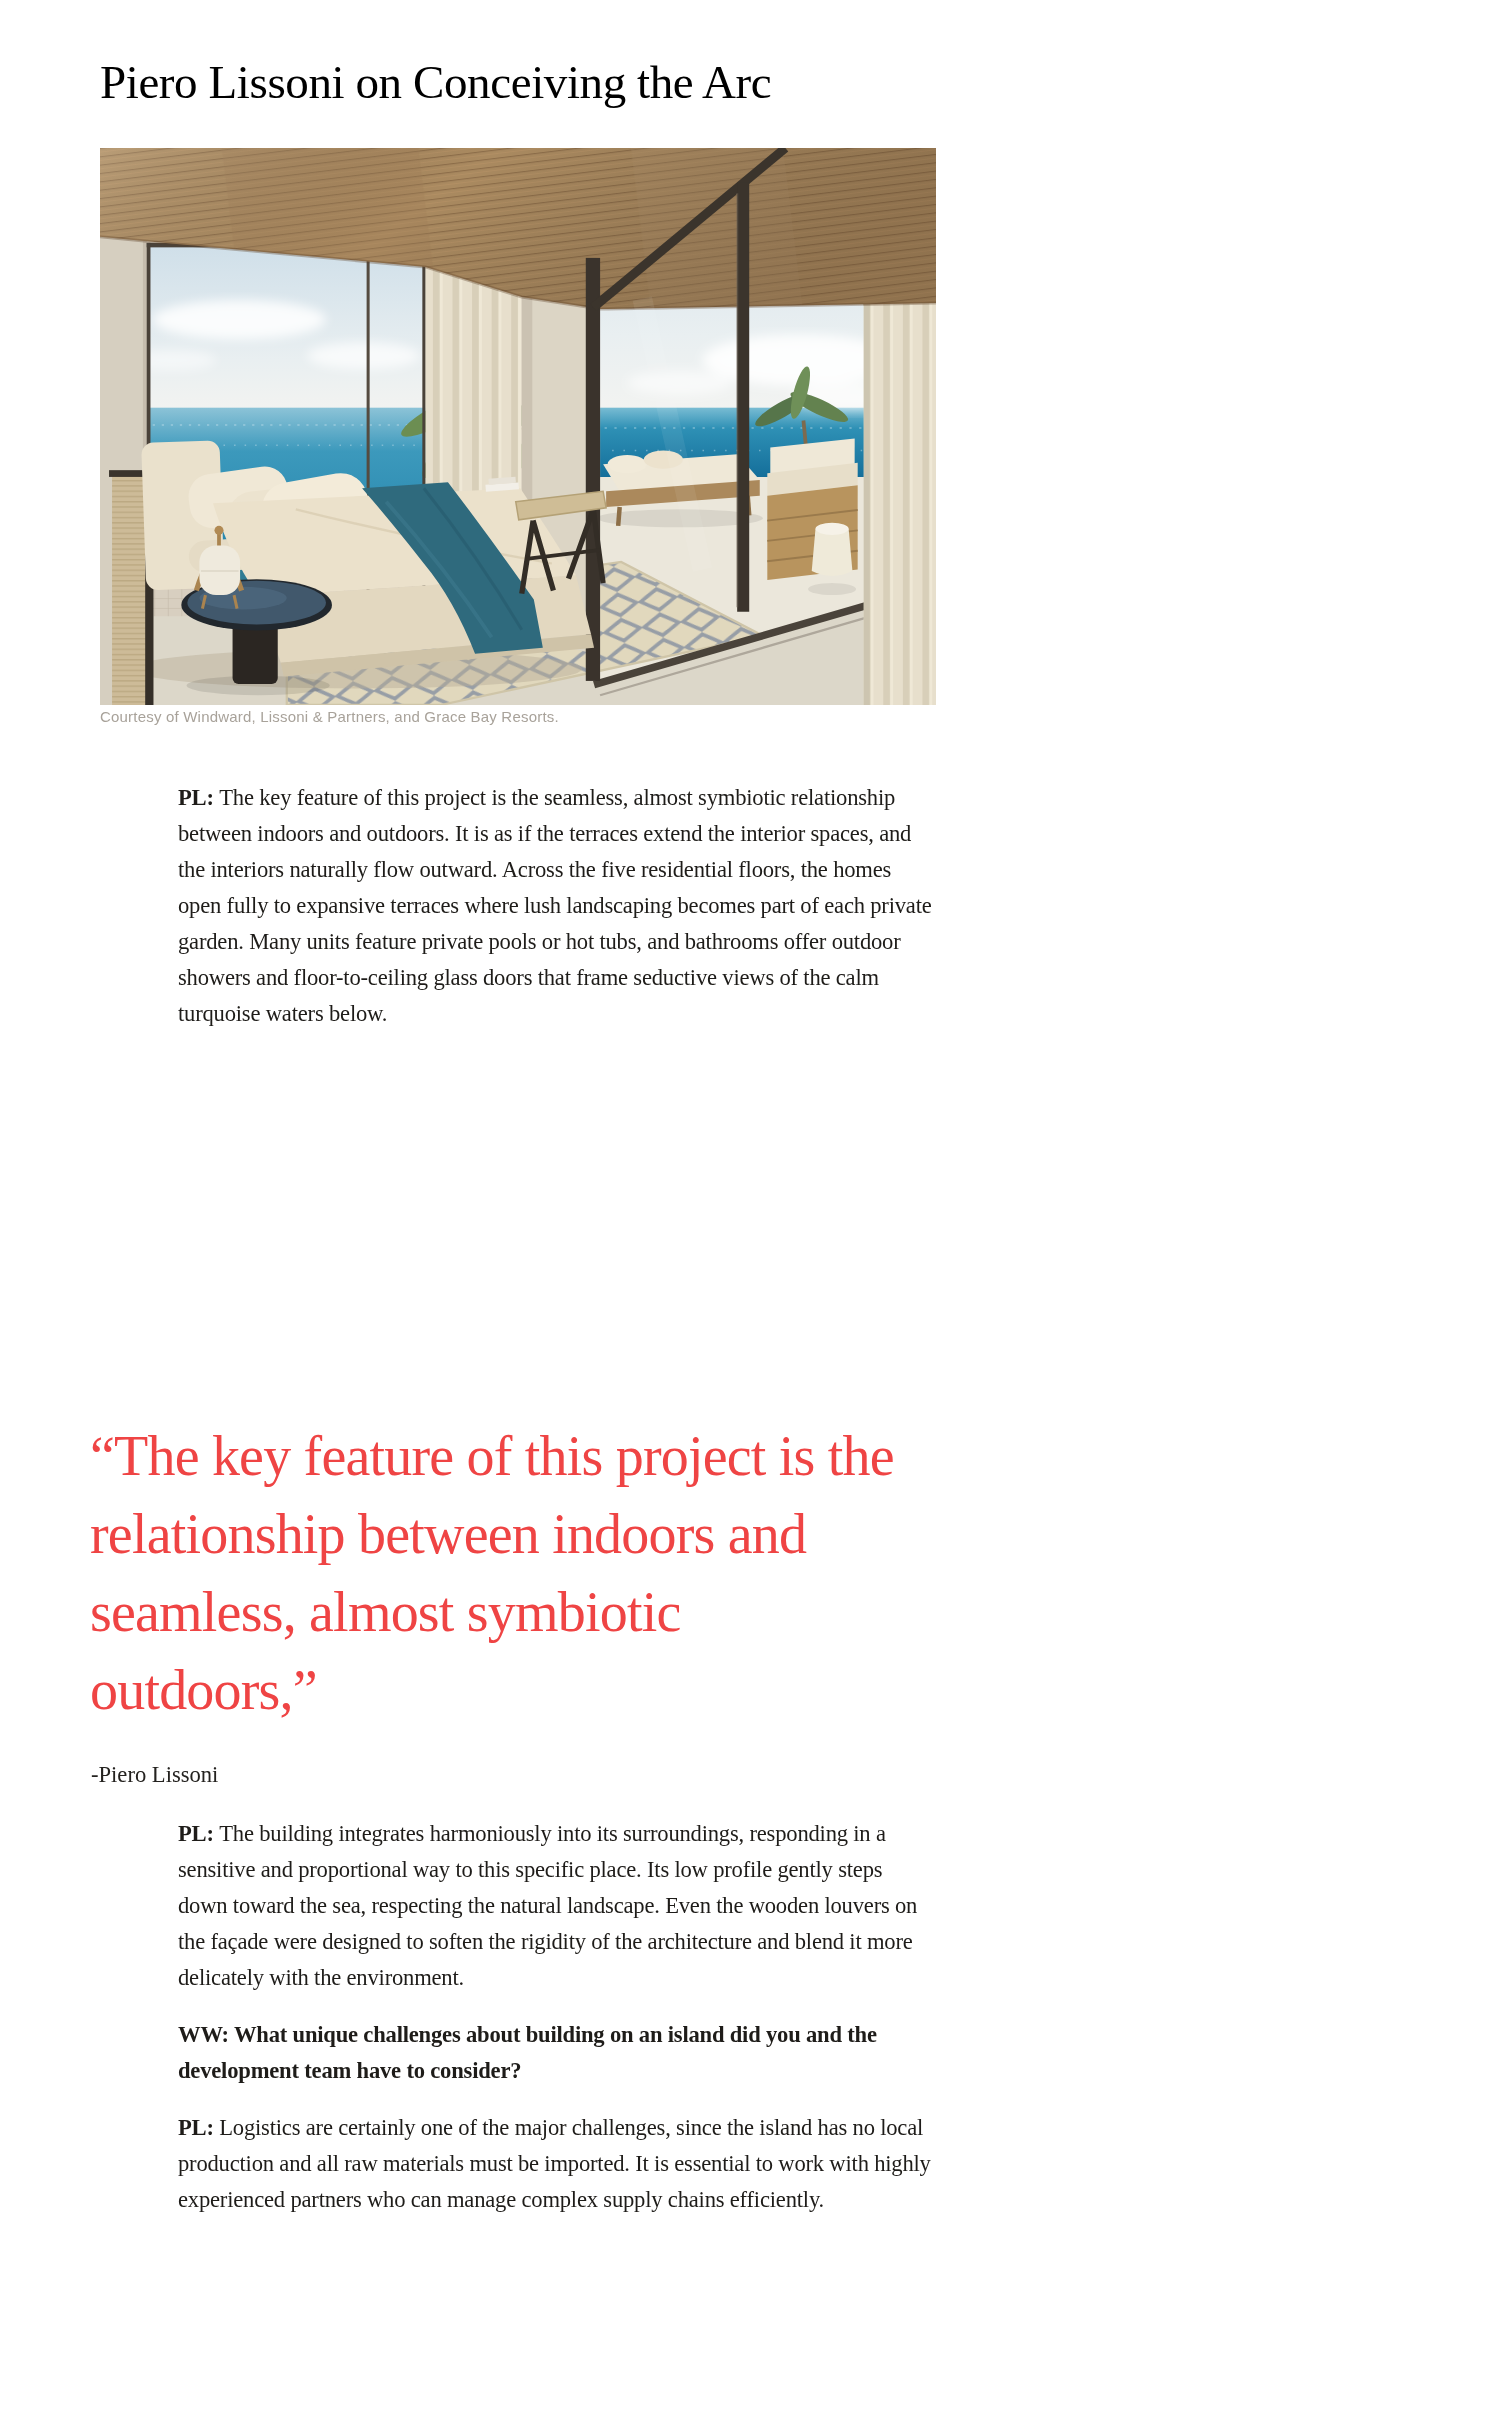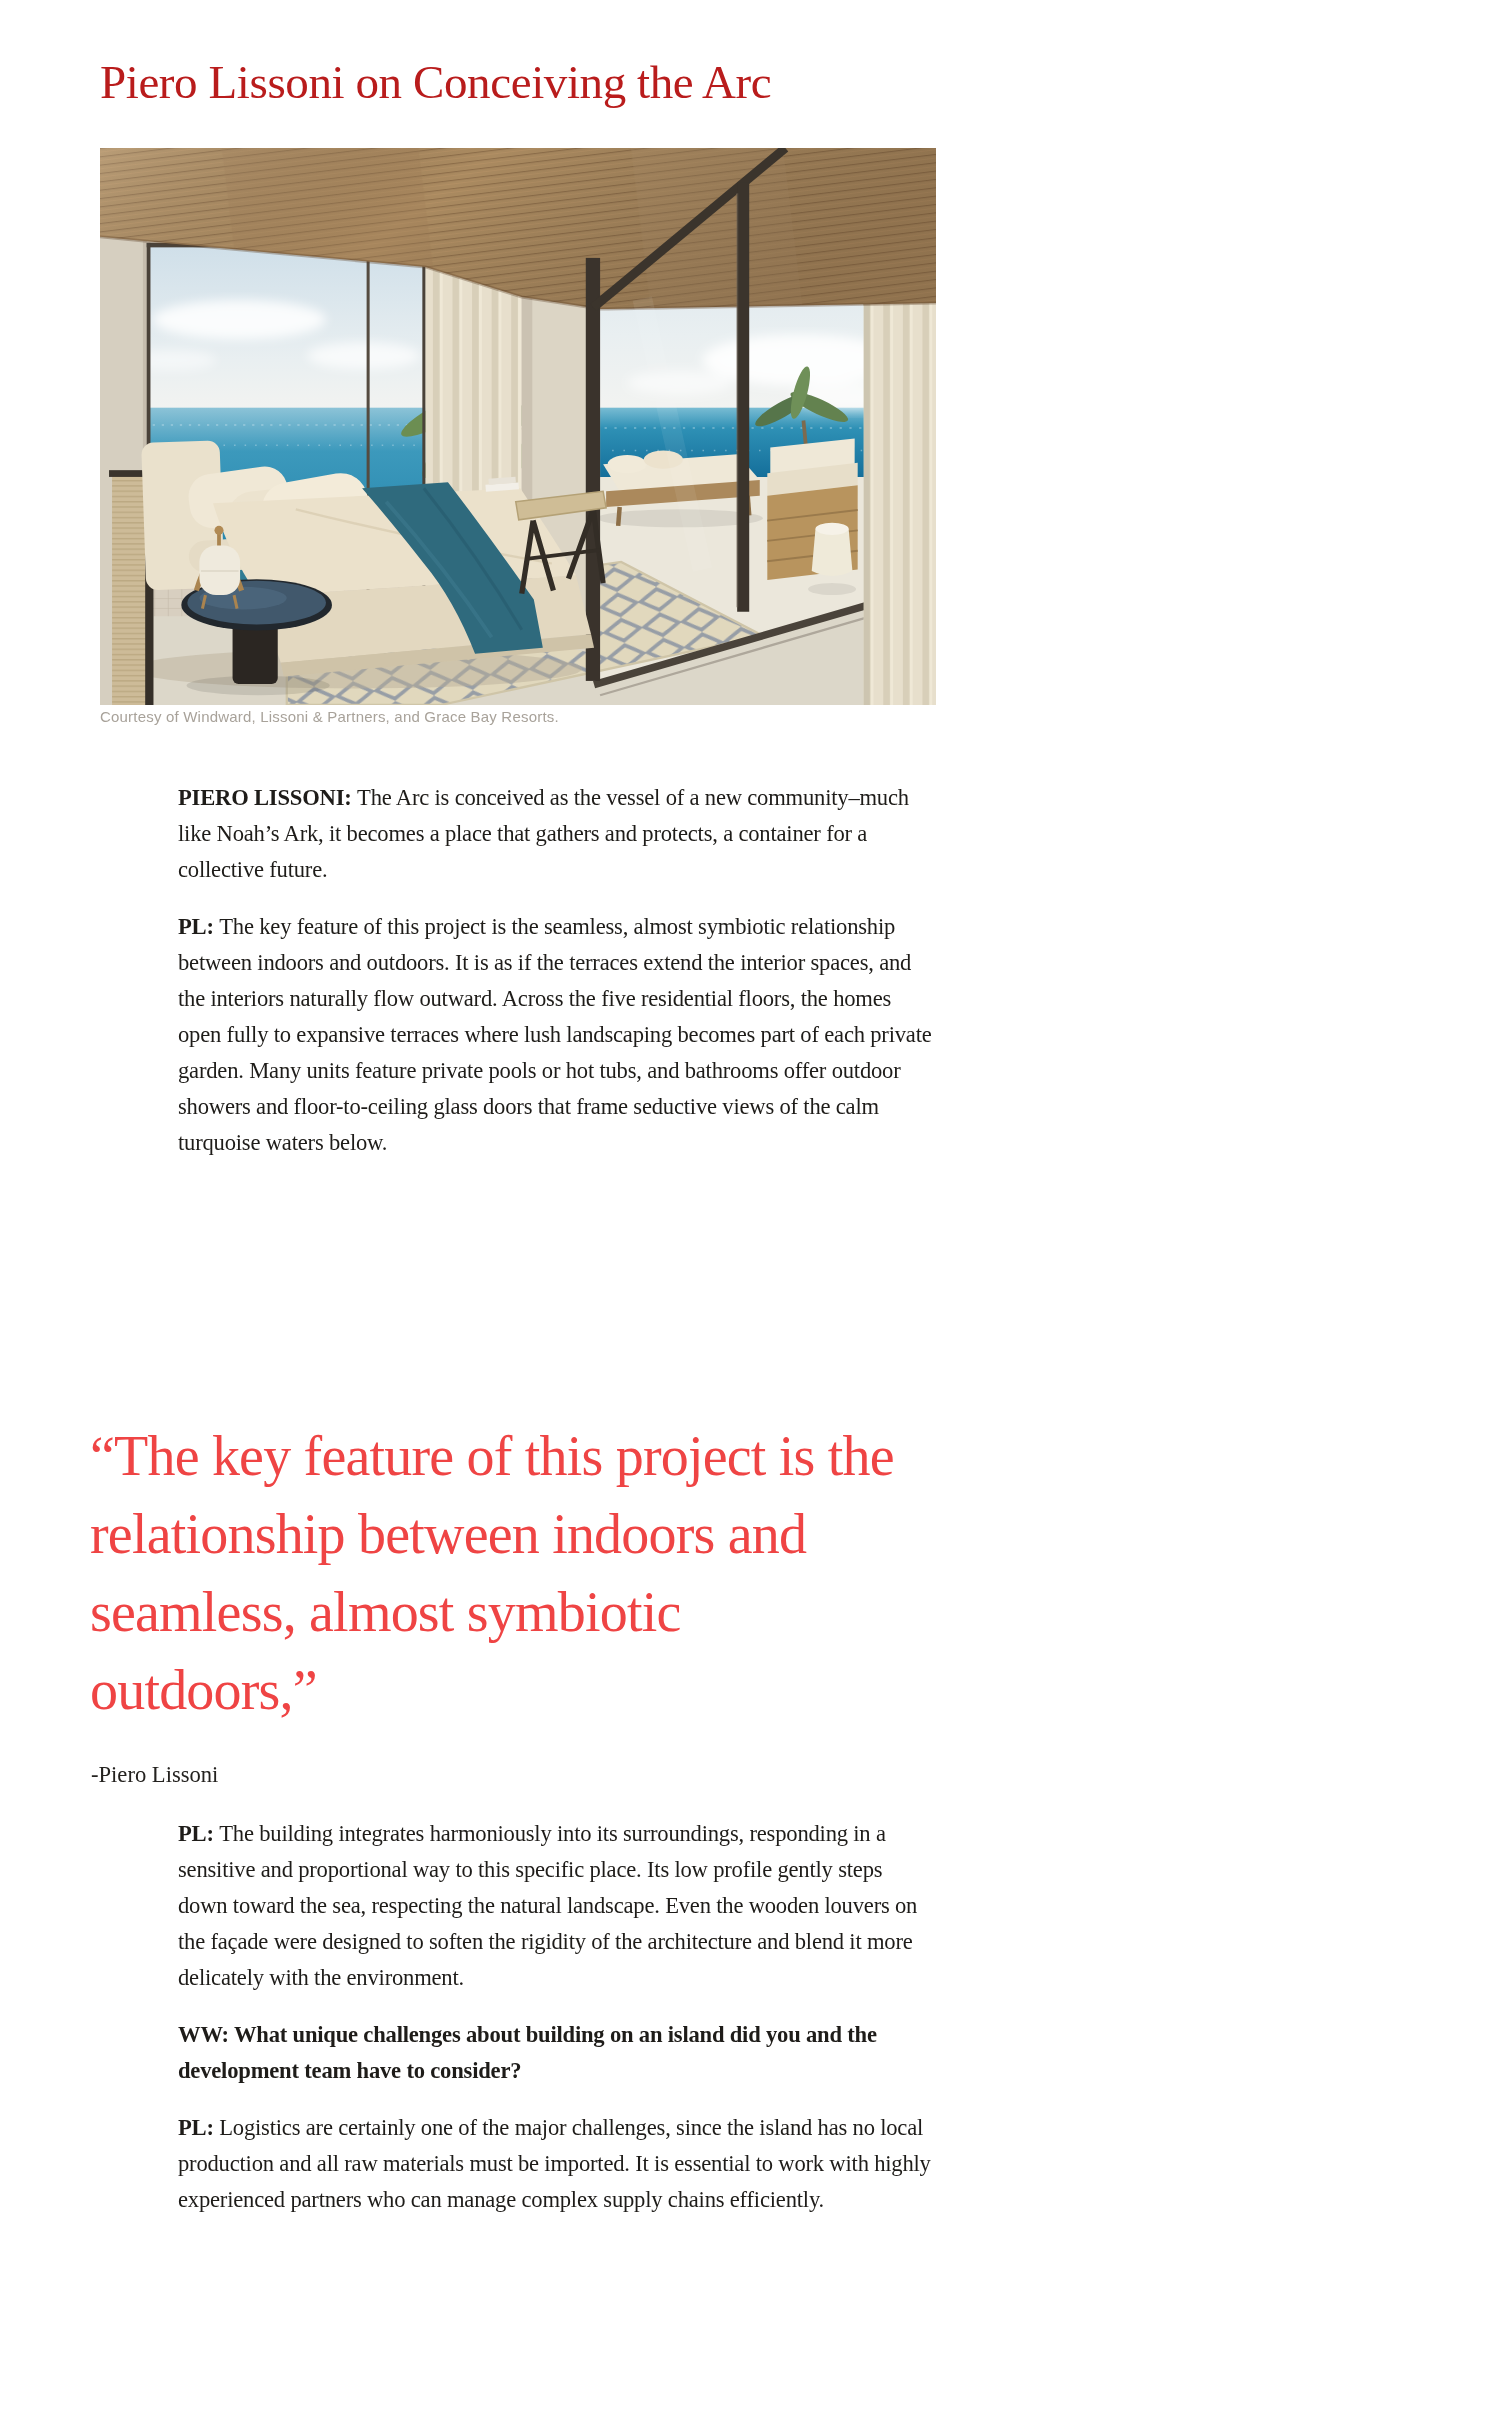--- a/index.html
+++ b/index.html
@@ -1,19 +1,19 @@
 <!DOCTYPE html>
 <html style="font-size:12px"><head>
 <meta charset="utf-8">
 <style>
   html,body{margin:0;padding:0;background:#ffffff;}
   .page{position:relative;width:1506px;height:2426px;background:#ffffff;overflow:hidden;
         font-family:"Liberation Serif","DejaVu Serif",serif;color:#1e1c19;}
   .title{position:absolute;left:100px;top:24px;font-size:47px;line-height:1.15;
-         letter-spacing:-0.4px;color:#b91c1c;font-weight:400;white-space:nowrap;}
+         letter-spacing:-0.4px;color:#000000;font-weight:400;white-space:nowrap;}
   .photo{position:absolute;left:100px;top:148px;width:836px;height:557px;background:#e6e1d4;}
   .photo svg{display:block;width:100%;height:100%;}
   .caption{position:absolute;left:100px;top:708px;font-family:"Liberation Sans","DejaVu Sans",sans-serif;
            font-size:15px;letter-spacing:0.2px;color:#a8a29a;}
   .qa-list{position:absolute;left:178px;width:754px;}
   #qa-top{top:780px;}
   #qa-bottom{top:1816px;}
   .qa{margin:0 0 21px 0;font-size:22.6px;line-height:36px;letter-spacing:-0.2px;color:#1e1c19;}
   .qa.question{font-weight:700;}
   .qa .qa-label{font-weight:700;}
@@ -244,21 +244,20 @@
         <line x1="134" y1="562" x2="184" y2="562" stroke="#ddd6c6" stroke-width="2"></line>
         <line x1="140" y1="594" x2="136" y2="612" stroke="#aa844f" stroke-width="4"></line>
         <line x1="178" y1="594" x2="182" y2="612" stroke="#aa844f" stroke-width="4"></line>
       </g>
     </svg>
   </figure>
 
   <figcaption class="caption">Courtesy of Windward, Lissoni &amp; Partners, and Grace Bay Resorts.</figcaption>
 
   <div class="qa-list" id="qa-top">
-      <p class="qa answer"><strong class="qa-label">PIERO LISSONI: </strong><span>The Arc is conceived as the vessel of a new community–much like Noah’s Ark, it becomes a place that gathers and protects, a container for a collective future.</span></p>
       <p class="qa answer"><strong class="qa-label">PL: </strong><span>The key feature of this project is the seamless, almost symbiotic relationship between indoors and outdoors. It is as if the terraces extend the interior spaces, and the interiors naturally flow outward. Across the five residential floors, the homes open fully to expansive terraces where lush landscaping becomes part of each private garden. Many units feature private pools or hot tubs, and bathrooms offer outdoor showers and floor-to-ceiling glass doors that frame seductive views of the calm turquoise waters below.</span></p>
     </div>
 
   <blockquote class="pull-quote" style="margin:0;">
       <div class="pq-line">“The key feature of this project is the</div>
       <div class="pq-line">relationship between indoors and</div>
       <div class="pq-line">seamless, almost symbiotic</div>
       <div class="pq-line">outdoors,”</div>
     </blockquote>
   <div class="attribution">-Piero Lissoni</div>

